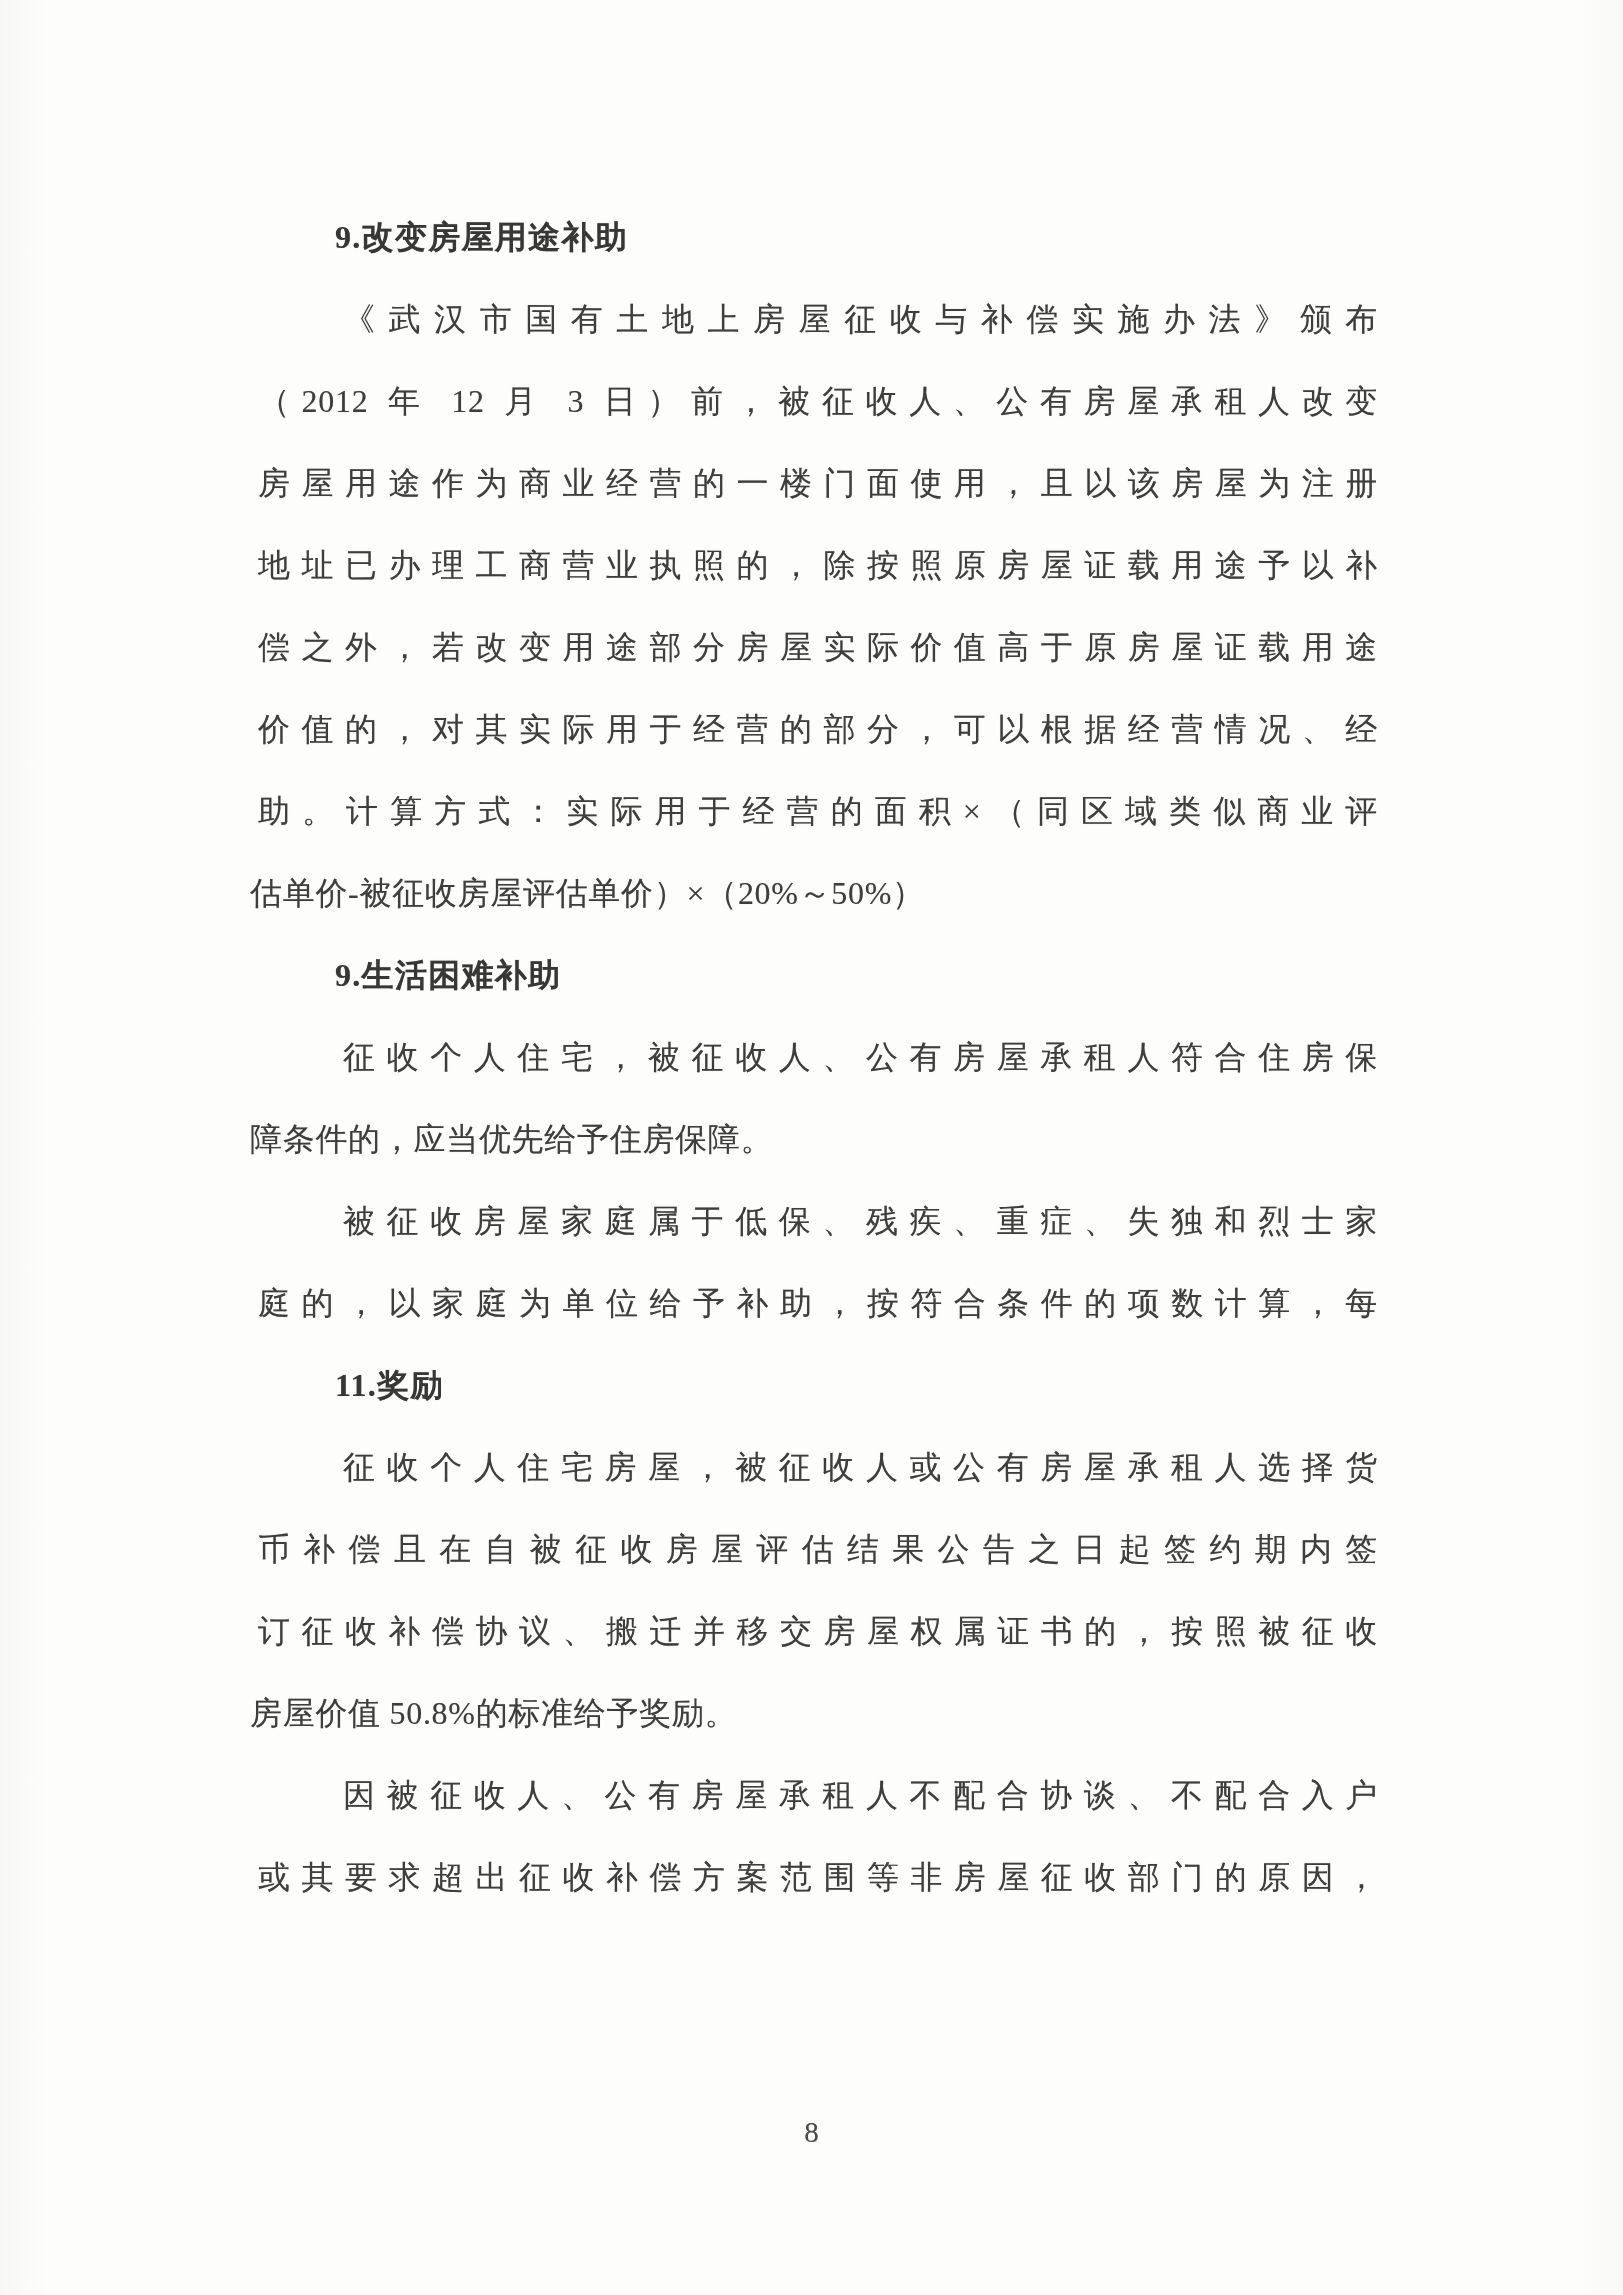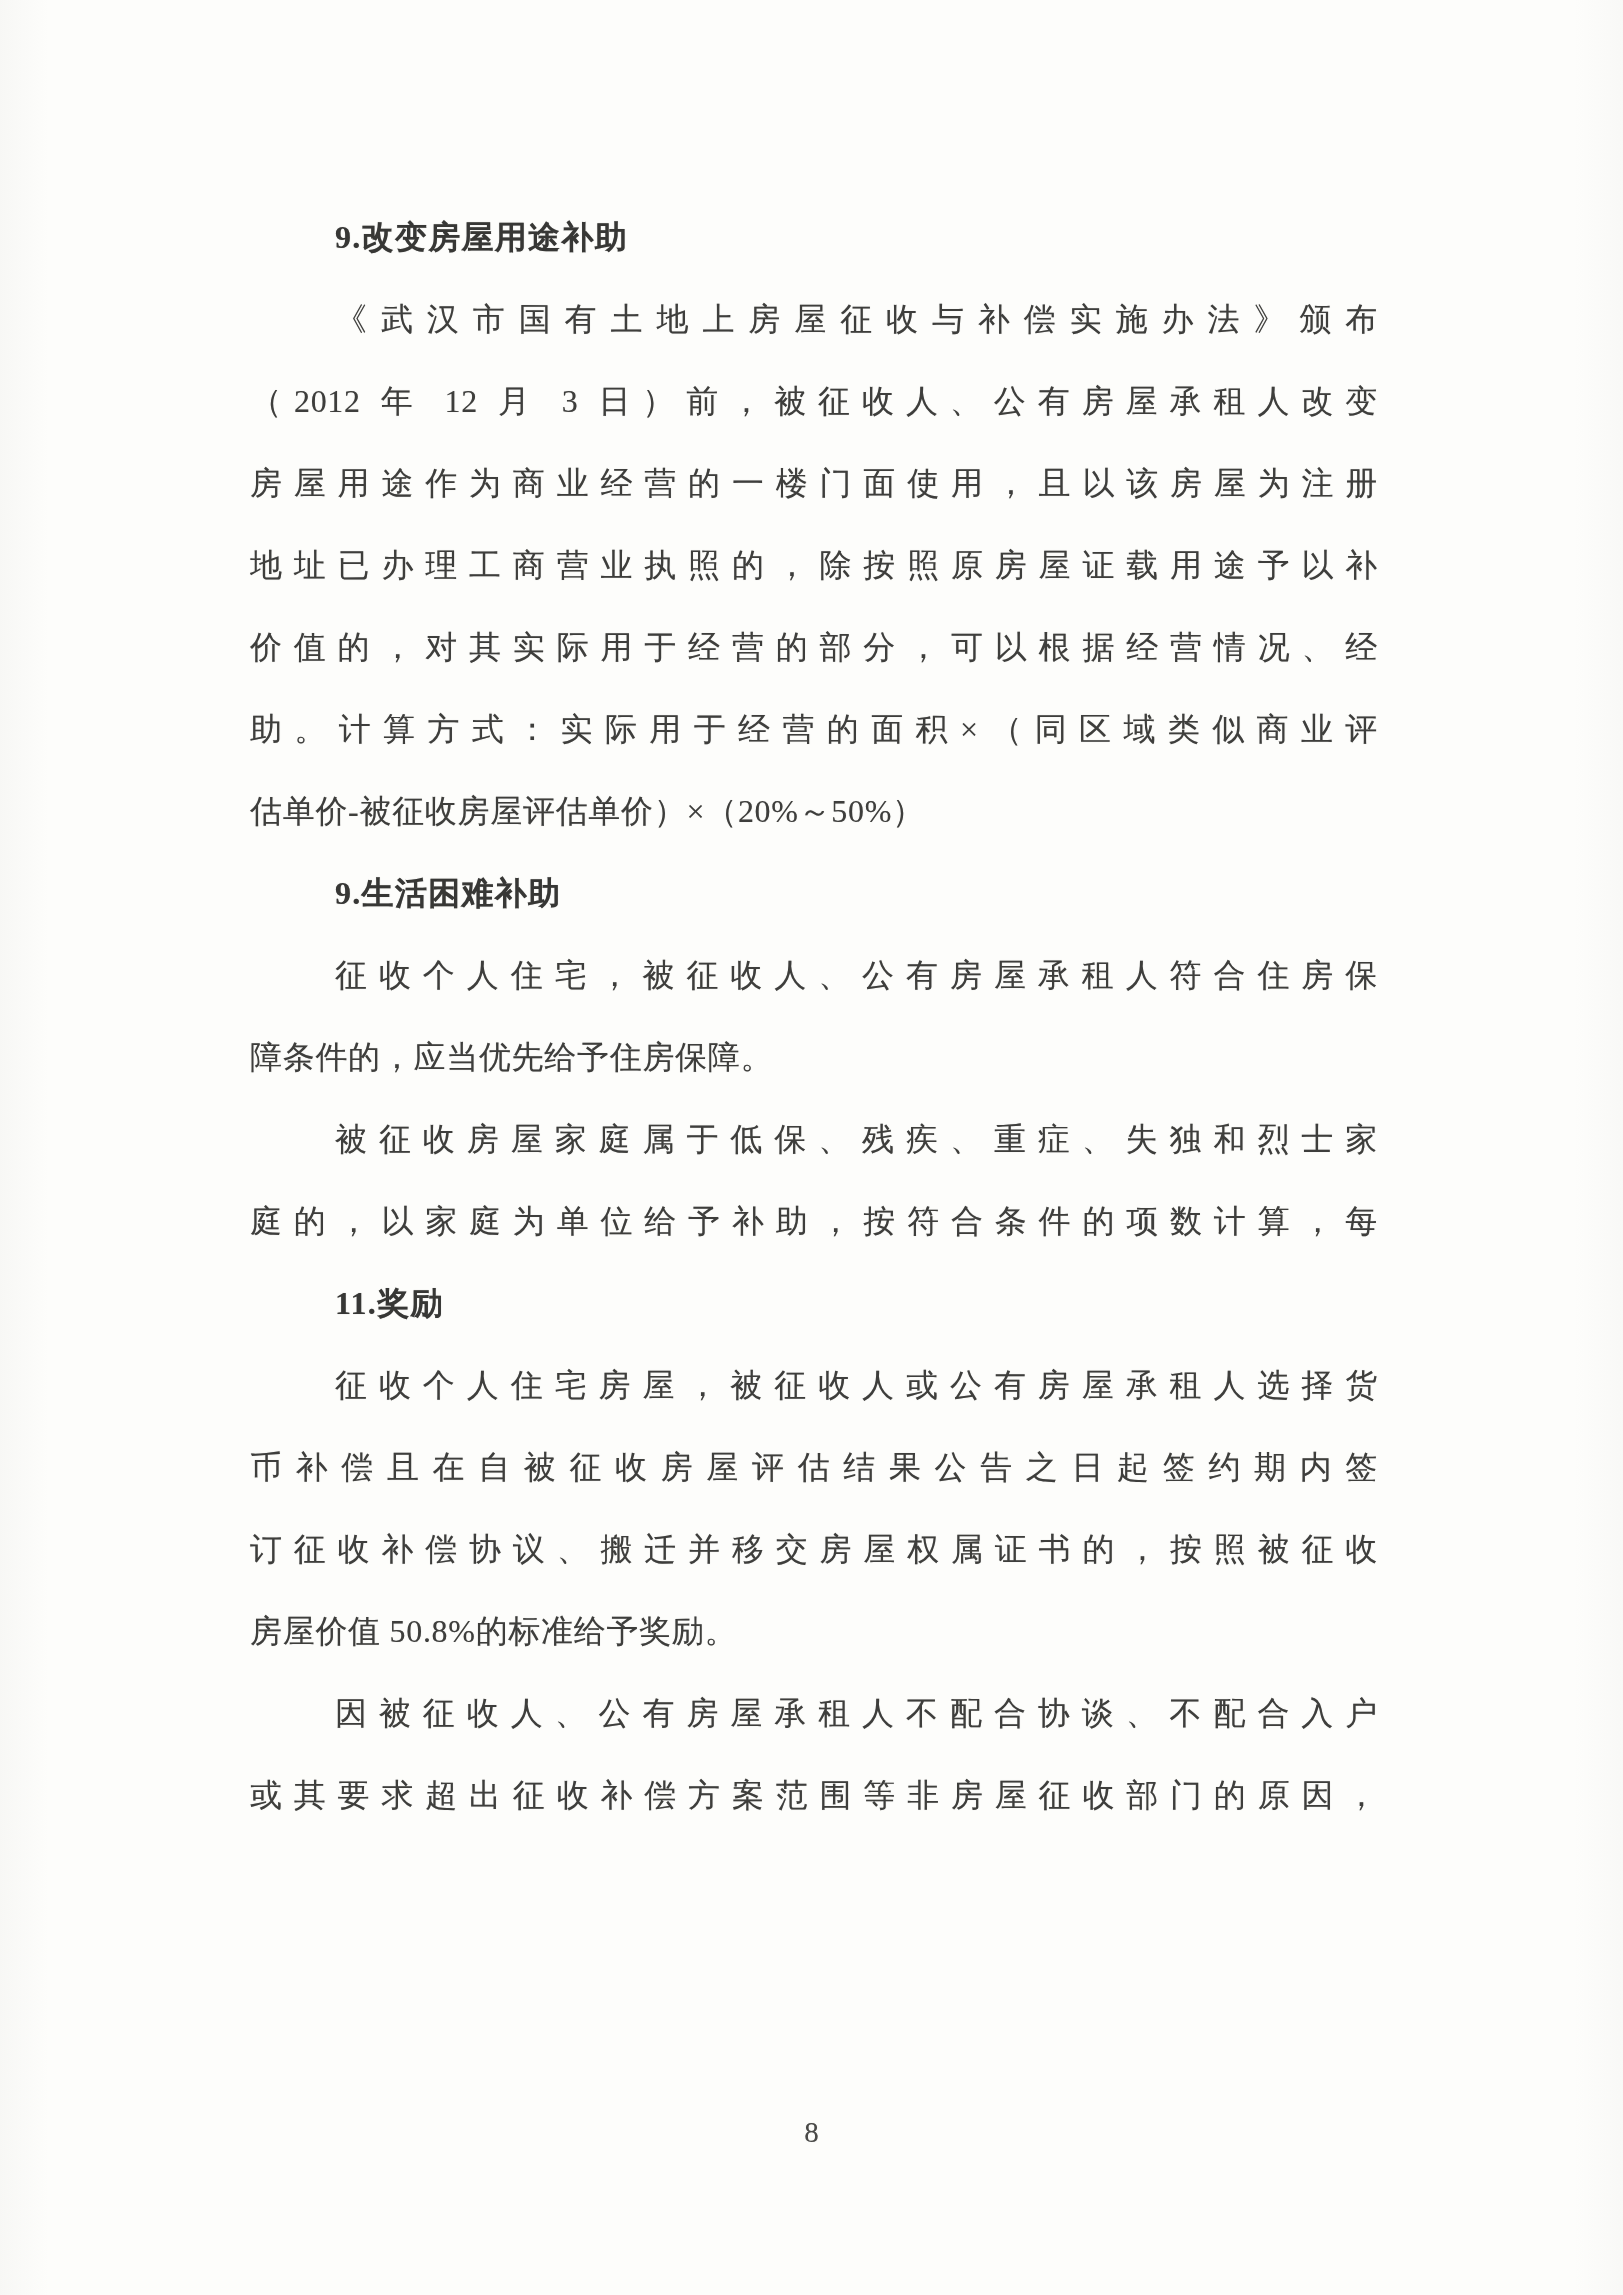--- a/index.html
+++ b/index.html
@@ -43,20 +43,21 @@
     color: #3e3e3c;
     letter-spacing: 0.7px;
     text-shadow: 0 0 0.7px rgba(80,80,78,0.45);
     white-space: nowrap;
   }
   .line.just {
     white-space: normal;
     text-align: justify;
     text-align-last: justify;
     text-justify: inter-character;
+    margin-left: 8px;
   }
   .line.indent {
     text-indent: 85px;
   }
   .line.heading {
     font-weight: 700;
     color: #373735;
     letter-spacing: 1.3px;
     text-shadow: 0 0 0.7px rgba(60,60,58,0.55);
   }
@@ -76,20 +77,21 @@
 </head>
 <body>
 
 <div class="page">
   <div class="content">
     <div class="line heading indent">9.改变房屋用途补助</div>
     <div class="line indent just">《武汉市国有土地上房屋征收与补偿实施办法》颁布</div>
     <div class="line just">（2012 年 12 月 3 日）前，被征收人、公有房屋承租人改变</div>
     <div class="line just">房屋用途作为商业经营的一楼门面使用，且以该房屋为注册</div>
     <div class="line just">地址已办理工商营业执照的，除按照原房屋证载用途予以补</div>
+    <div class="line just">偿之外，若改变用途部分房屋实际价值高于原房屋证载用途</div>
     <div class="line just">价值的，对其实际用于经营的部分，可以根据经营情况、经</div>
     <div class="line just">助。计算方式：实际用于经营的面积×（同区域类似商业评</div>
     <div class="line">估单价-被征收房屋评估单价）×（20%～50%）</div>
     <div class="line heading indent">9.生活困难补助</div>
     <div class="line indent just">征收个人住宅，被征收人、公有房屋承租人符合住房保</div>
     <div class="line">障条件的，应当优先给予住房保障。</div>
     <div class="line indent just">被征收房屋家庭属于低保、残疾、重症、失独和烈士家</div>
     <div class="line just">庭的，以家庭为单位给予补助，按符合条件的项数计算，每</div>
     <div class="line heading indent">11.奖励</div>
     <div class="line indent just">征收个人住宅房屋，被征收人或公有房屋承租人选择货</div>

